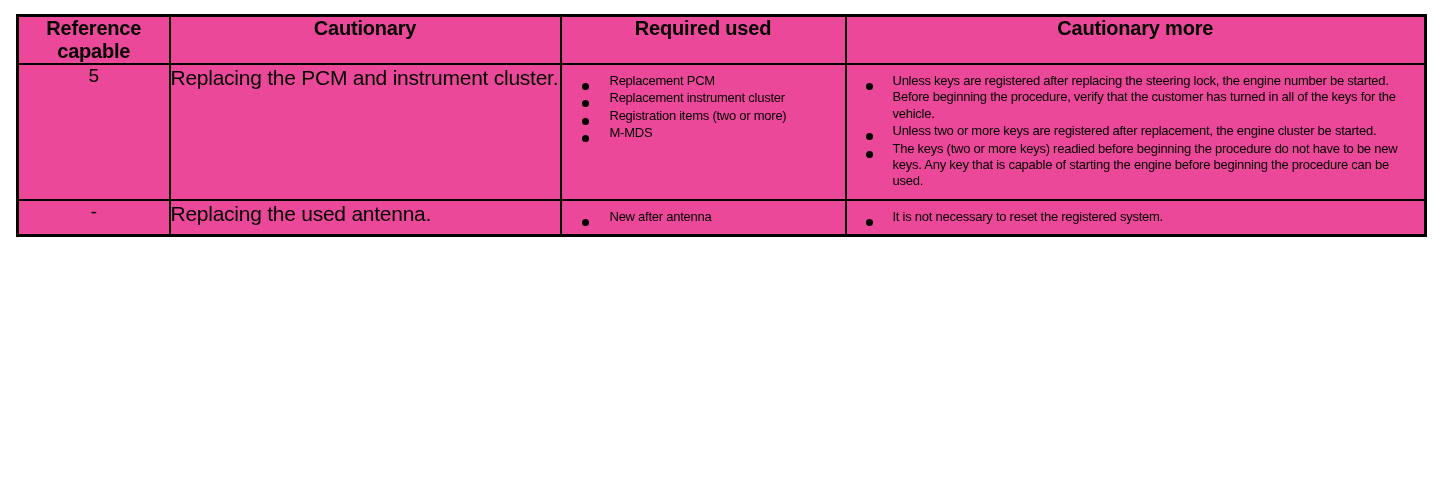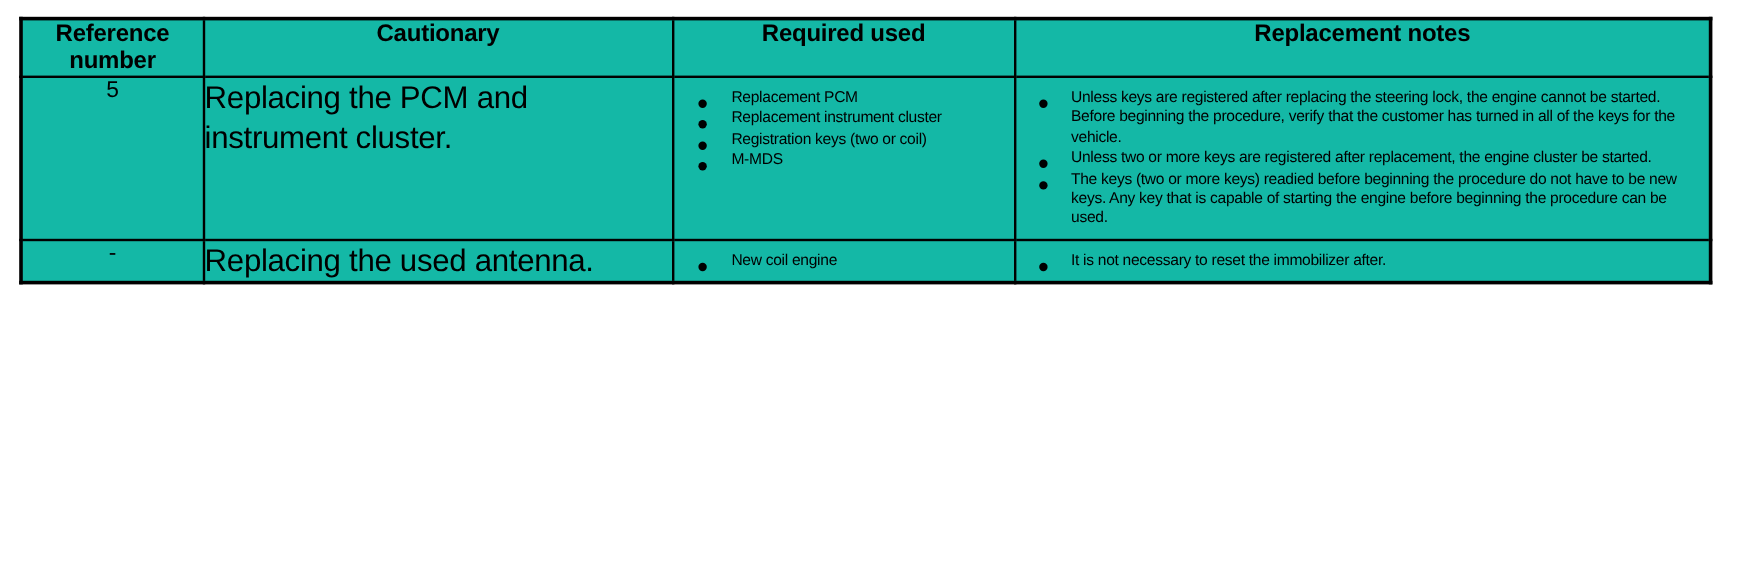--- a/index.html
+++ b/index.html
@@ -35,21 +35,21 @@
   .doc-table col.c-ref      { width: 152px; }
   .doc-table col.c-sit      { width: 391px; }
   .doc-table col.c-req      { width: 285px; }
   .doc-table col.c-notes    { width: 580px; }
 
   .doc-table th,
   .doc-table td {
     border: 2px solid #000000;
     vertical-align: top;
     padding: 0;
-    background: #14b8a6;
+    background: #ec4899;
   }
 
   
   thead th {
     text-align: center;
     font-weight: bold;
     font-size: 20px;
     line-height: 1.15;
     letter-spacing: -0.2px;
     padding: 9px 4px 10px 4px;
@@ -59,21 +59,21 @@
 
   
   .cell-ref {
     text-align: center;
     vertical-align: middle;
     font-size: 19px;
     letter-spacing: -0.2px;
   }
 
   .cell-text {
-    font-size: 26px;
+    font-size: 21px;
     line-height: 1.26;
     letter-spacing: -0.25px;
     padding: 8px 6px 8px 9px;
   }
 
   ul.bullets {
     list-style: none;
     margin: 0;
     padding: 8px 6px 8px 10px;
   }
@@ -114,61 +114,61 @@
       <col class="c-ref">
       <col class="c-sit">
       <col class="c-req">
       <col class="c-notes">
     </colgroup>
 
     <thead>
       <tr>
         <th>
           <span>Reference</span><br>
-          <span>number</span>
+          <span>capable</span>
         </th>
         <th>Cautionary</th>
         <th>Required used</th>
-        <th>Replacement notes</th>
+        <th>Cautionary more</th>
       </tr>
     </thead>
 
     <tbody>
 
       <tr class="row-tall">
         <td class="cell-ref">5</td>
         <td class="cell-text">Replacing the PCM and instrument cluster.</td>
         <td>
           <ul class="bullets">
             <li>Replacement PCM</li>
             <li>Replacement instrument cluster</li>
-            <li>Registration keys (two or coil)</li>
+            <li>Registration items (two or more)</li>
             <li>M-MDS</li>
           </ul>
         </td>
         <td>
           <ul class="bullets notes">
-            <li>Unless keys are registered after replacing the steering lock, the engine cannot be started. Before beginning the procedure, verify that the customer has turned in all of the keys for the vehicle.</li>
+            <li>Unless keys are registered after replacing the steering lock, the engine number be started. Before beginning the procedure, verify that the customer has turned in all of the keys for the vehicle.</li>
             <li>Unless two or more keys are registered after replacement, the engine cluster be started.</li>
             <li>The keys (two or more keys) readied before beginning the procedure do not have to be new keys. Any key that is capable of starting the engine before beginning the procedure can be used.</li>
           </ul>
         </td>
       </tr>
 
       <tr>
         <td class="cell-ref">-</td>
         <td class="cell-text">Replacing the used antenna.</td>
         <td>
           <ul class="bullets">
-            <li>New coil engine</li>
+            <li>New after antenna</li>
           </ul>
         </td>
         <td>
           <ul class="bullets notes">
-            <li>It is not necessary to reset the immobilizer after.</li>
+            <li>It is not necessary to reset the registered system.</li>
           </ul>
         </td>
       </tr>
 
     </tbody>
   </table>
 
 </div>
 
 </body></html>

